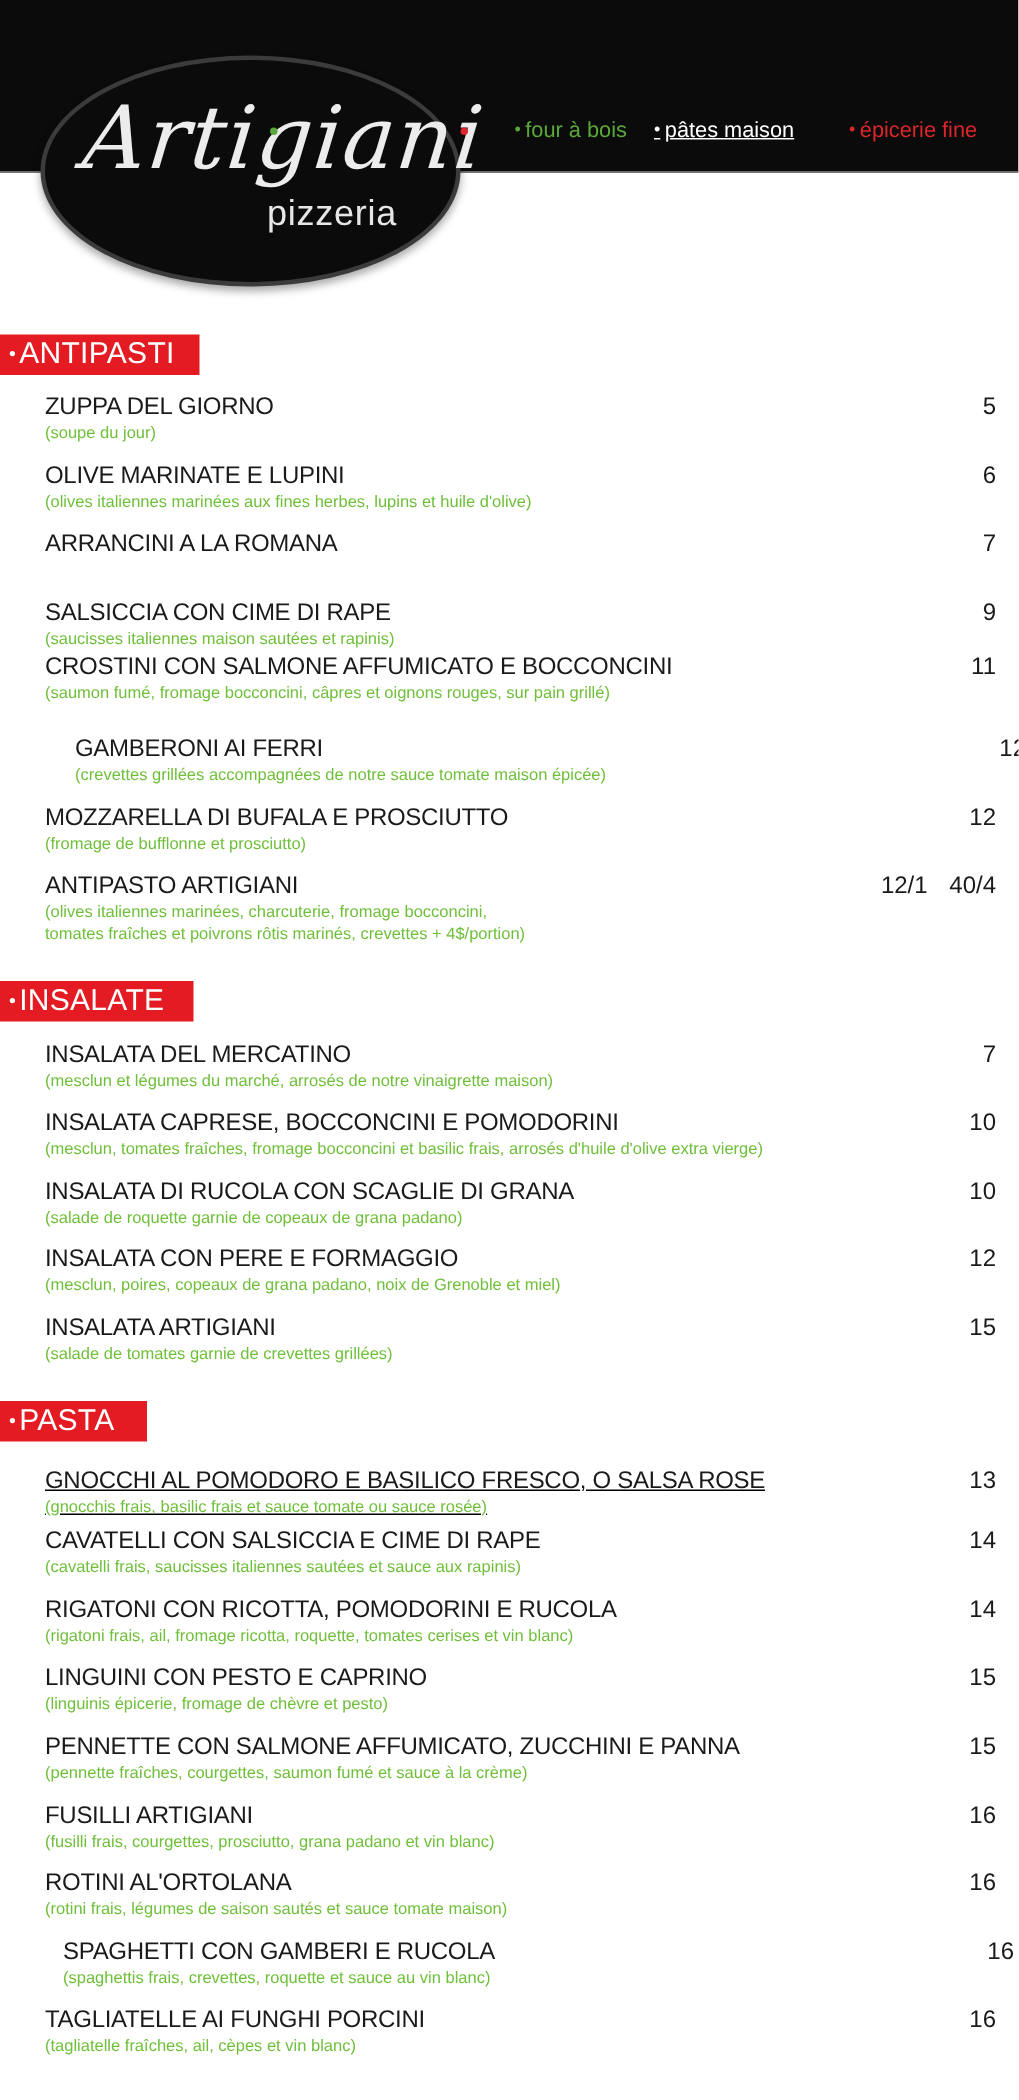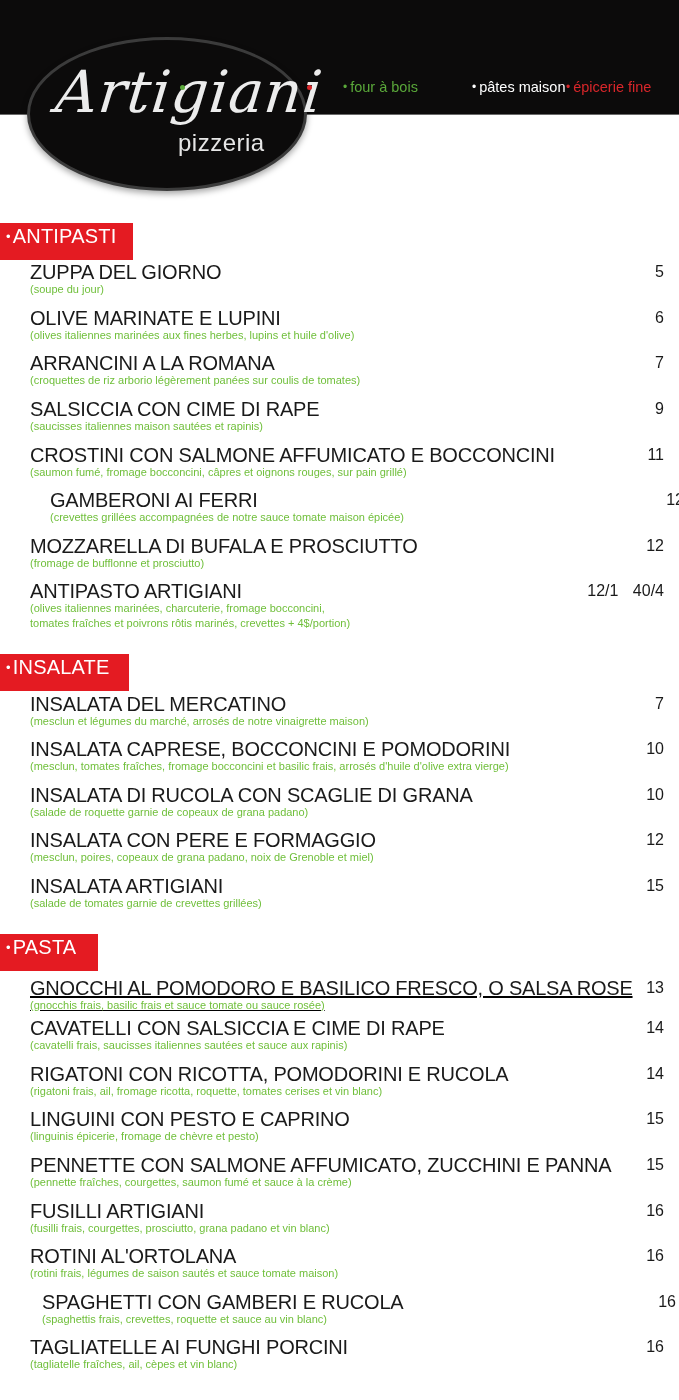--- a/index.html
+++ b/index.html
@@ -33,30 +33,30 @@
   .logo-dot { position: absolute; width: 5px; height: 5px; border-radius: 50%; }
   .logo-dot.green { left: 180px; top: 85px; background: #5aa83a; }
   .logo-dot.red { left: 307px; top: 85px; background: #d9262a; }
 
   .tagline {
     position: absolute; top: 79px; font-size: 14.5px; white-space: nowrap;
   }
   .tagline .bullet { font-size: 12px; margin-right: 3px; position: relative; top: -1px; }
 
   .section-tab {
-    position: absolute; left: 0; height: 37px;
+    position: absolute; left: 0; height: 27px;
     background: #e41b22; color: #ffffff;
     font-size: 20px; line-height: 27px; padding: 0 6px 15px 6px;
     letter-spacing: 0.2px;
   }
   .section-tab .bullet { font-size: 13px; margin-right: 2px; position: relative; top: -2px; }
 
   .item { position: absolute; left: 30px; width: 634px; }
   .item-name {
-    font-size: 20px; color: #1a1a1a; line-height: 20px; white-space: nowrap;
+    font-size: 16px; color: #1a1a1a; line-height: 20px; white-space: nowrap;
     letter-spacing: -0.2px;
   }
   .item-desc {
     font-size: 11px; color: #6fbf3a; line-height: 15px; white-space: nowrap;
   }
   .item-price {
     position: absolute; right: 0; top: 0;
     font-size: 16px; color: #1a1a1a; line-height: 20px; white-space: nowrap;
     word-spacing: 10px;
   }
@@ -65,46 +65,45 @@
 <body>
 
 <div class="header-band"></div>
 <div class="logo-oval"></div>
 <div class="logo-script">Artigiani</div>
 <div class="logo-dot green"></div>
 <div class="logo-dot red"></div>
 <div class="logo-sub">pizzeria</div>
 
 <div class="tagline" style="left:343px; color:#5aa83a;"><span class="bullet">•</span><span>four à bois</span></div>
-<div class="tagline" style="left:472px; color:#ffffff;"><span class="bullet">•</span><span>pâtes maison</span></div>
+<div class="tagline" style="left:436px; color:#ffffff;text-decoration:underline;"><span class="bullet">•</span><span>pâtes maison</span></div>
 <div class="tagline" style="left:566px; color:#d9262a;"><span class="bullet">•</span><span>épicerie fine</span></div>
 
 <div class="section-tab" style="top:223px; width:133px;"><span class="bullet">•</span><span>ANTIPASTI</span></div>
 
 <div class="item" style="top:262px;">
   <div class="item-name">ZUPPA DEL GIORNO</div>
   <div class="item-desc">(soupe du jour)</div>
   <div class="item-price">5</div>
 </div>
 <div class="item" style="top:308px;">
   <div class="item-name">OLIVE MARINATE E LUPINI</div>
   <div class="item-desc">(olives italiennes marinées aux fines herbes, lupins et huile d'olive)</div>
   <div class="item-price">6</div>
 </div>
 <div class="item" style="top:353px;">
   <div class="item-name">ARRANCINI A LA ROMANA</div>
-  <div class="item-desc">(croquettes de riz arborio légèrement panées sur coulis de tomates)</div>
   <div class="item-price">7</div>
 </div>
 <div class="item" style="top:399px;">
   <div class="item-name">SALSICCIA CON CIME DI RAPE</div>
   <div class="item-desc">(saucisses italiennes maison sautées et rapinis)</div>
   <div class="item-price">9</div>
 </div>
-<div class="item" style="top:445px;">
+<div class="item" style="top:435px;">
   <div class="item-name">CROSTINI CON SALMONE AFFUMICATO E BOCCONCINI</div>
   <div class="item-desc">(saumon fumé, fromage bocconcini, câpres et oignons rouges, sur pain grillé)</div>
   <div class="item-price">11</div>
 </div>
 <div class="item" style="top:490px;margin-left:20px;">
   <div class="item-name">GAMBERONI AI FERRI</div>
   <div class="item-desc">(crevettes grillées accompagnées de notre sauce tomate maison épicée)</div>
   <div class="item-price">12</div>
 </div>
 <div class="item" style="top:536px;">

